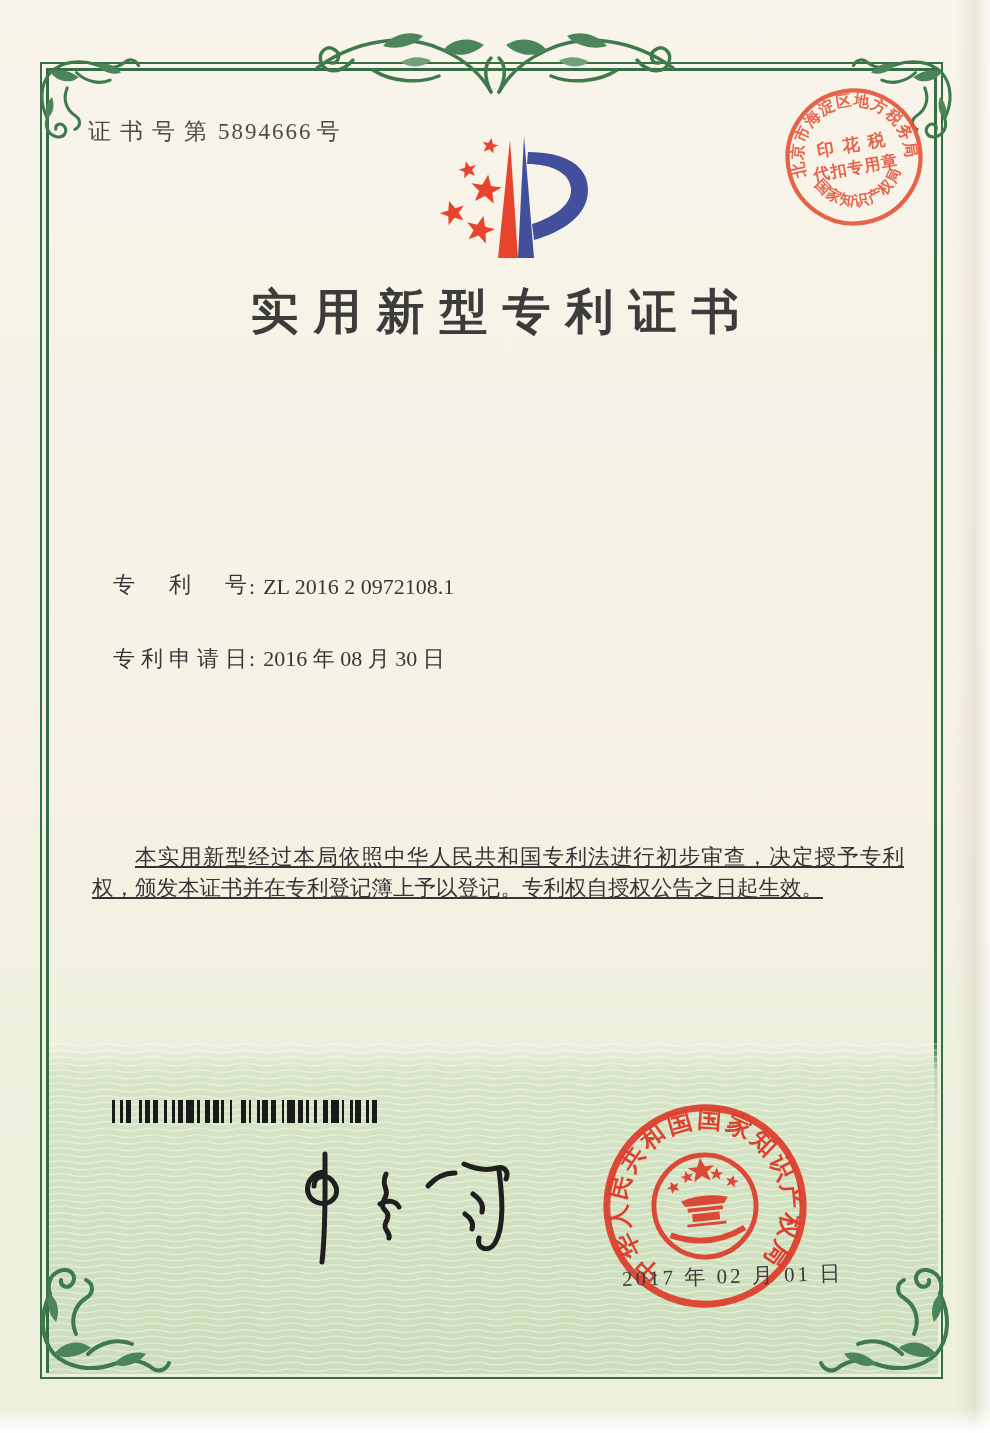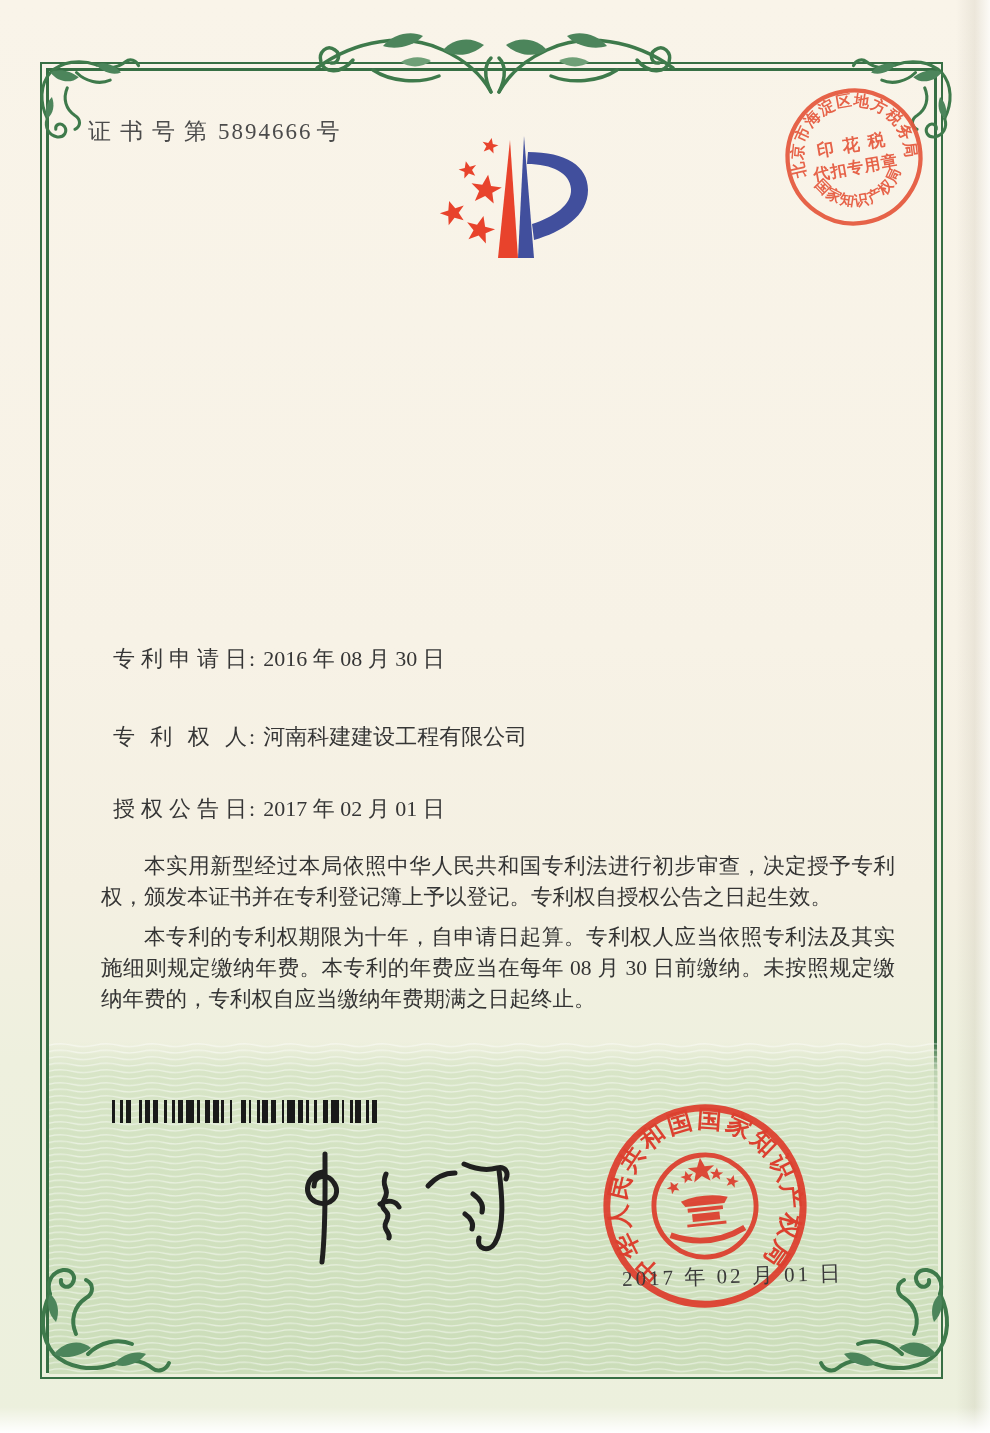--- a/index.html
+++ b/index.html
@@ -44,21 +44,21 @@
   .title{position:absolute;left:0;top:280px;width:100%;text-align:center;
     font-size:48px;font-weight:700;color:#3c3c3c;letter-spacing:15px;text-indent:15px;white-space:nowrap;}
 
   .field{position:absolute;left:113px;font-size:22px;color:#363636;white-space:nowrap;}
   .field .lab{display:inline-block;width:134px;text-align:justify;text-align-last:justify;vertical-align:bottom;}
   .field .colon{margin:0 8px 0 2px;}
   .f0{top:412px}.f1{top:502px}.f2{top:570px}.f3{top:644px}.f4{top:722px}.f5{top:794px}
 
   .paras{position:absolute;left:92px;top:842px;width:812px;font-size:21.5px;line-height:31px;
     color:#343434;text-align:justify;}
-  .paras p{margin:9px;text-indent:2em;}
+  .paras p{margin:0;text-indent:2em;text-decoration:underline;}
 
   .barcode{position:absolute;left:112px;top:1100px;width:268px;height:23px;display:flex;}
   .bc-bar{background:#191919;}
   .bc-gap{background:transparent;}
 
   .director{position:absolute;left:117px;top:1176px;font-size:25px;color:#262626;letter-spacing:6px;line-height:46px;}
   .signature{position:absolute;left:268px;top:1142px;width:250px;height:135px;}
 
   .main-seal{position:absolute;left:597px;top:1098px;width:216px;height:216px;transform:rotate(-6deg);opacity:.93;}
   .main-seal text{fill:#dd3424;font-weight:700;}
@@ -153,34 +153,31 @@
     <defs>
       <path id="tsTop" d="M26.5,90.3 A48,48 0 1 1 113.5,90.3" fill="none"></path>
       <path id="tsBot" d="M26.5,81.6 A45,45 0 0 0 113.5,81.6" fill="none"></path>
     </defs>
     <text font-size="14.5" letter-spacing="1"><textPath href="#tsTop" startOffset="50%" text-anchor="middle">北京市海淀区地方税务局</textPath></text>
     <text font-size="13.5" letter-spacing="1"><textPath href="#tsBot" startOffset="50%" text-anchor="middle">国家知识产权局</textPath></text>
     <text x="70" y="64" text-anchor="middle" font-size="16" letter-spacing="2">印 花 税</text>
     <text x="70" y="85" text-anchor="middle" font-size="15" letter-spacing="1">代扣专用章</text>
   </svg>
 
-
+  <div class="title">实用新型专利证书</div>
+
+  <div class="field f2">
+    <span class="lab">专利号</span><span class="colon">:</span><span class="val">ZL 2016 2 0972108.1</span>
+  </div>
   <div class="field f3">
     <span class="lab">专利申请日</span><span class="colon">:</span><span class="val">2016 年 08 月 30 日</span>
   </div>
-  <div class="field f4">
-    <span class="lab">专利权人</span><span class="colon">:</span><span class="val">河南科建建设工程有限公司</span>
-  </div>
-  <div class="field f5">
-    <span class="lab">授权公告日</span><span class="colon">:</span><span class="val">2017 年 02 月 01 日</span>
-  </div>
 
   <div class="paras">
     <p>本实用新型经过本局依照中华人民共和国专利法进行初步审查，决定授予专利权，颁发本证书并在专利登记簿上予以登记。专利权自授权公告之日起生效。</p>
-    <p>本专利的专利权期限为十年，自申请日起算。专利权人应当依照专利法及其实施细则规定缴纳年费。本专利的年费应当在每年 08 月 30 日前缴纳。未按照规定缴纳年费的，专利权自应当缴纳年费期满之日起终止。</p>
   </div>
 
   <div class="barcode">
       <div class="bc-bar" style="flex-grow: 1;"></div>
       <div class="bc-gap" style="flex-grow: 2;"></div>
       <div class="bc-bar" style="flex-grow: 1;"></div>
       <div class="bc-gap" style="flex-grow: 1;"></div>
       <div class="bc-bar" style="flex-grow: 2;"></div>
       <div class="bc-gap" style="flex-grow: 3;"></div>
       <div class="bc-bar" style="flex-grow: 1;"></div>

